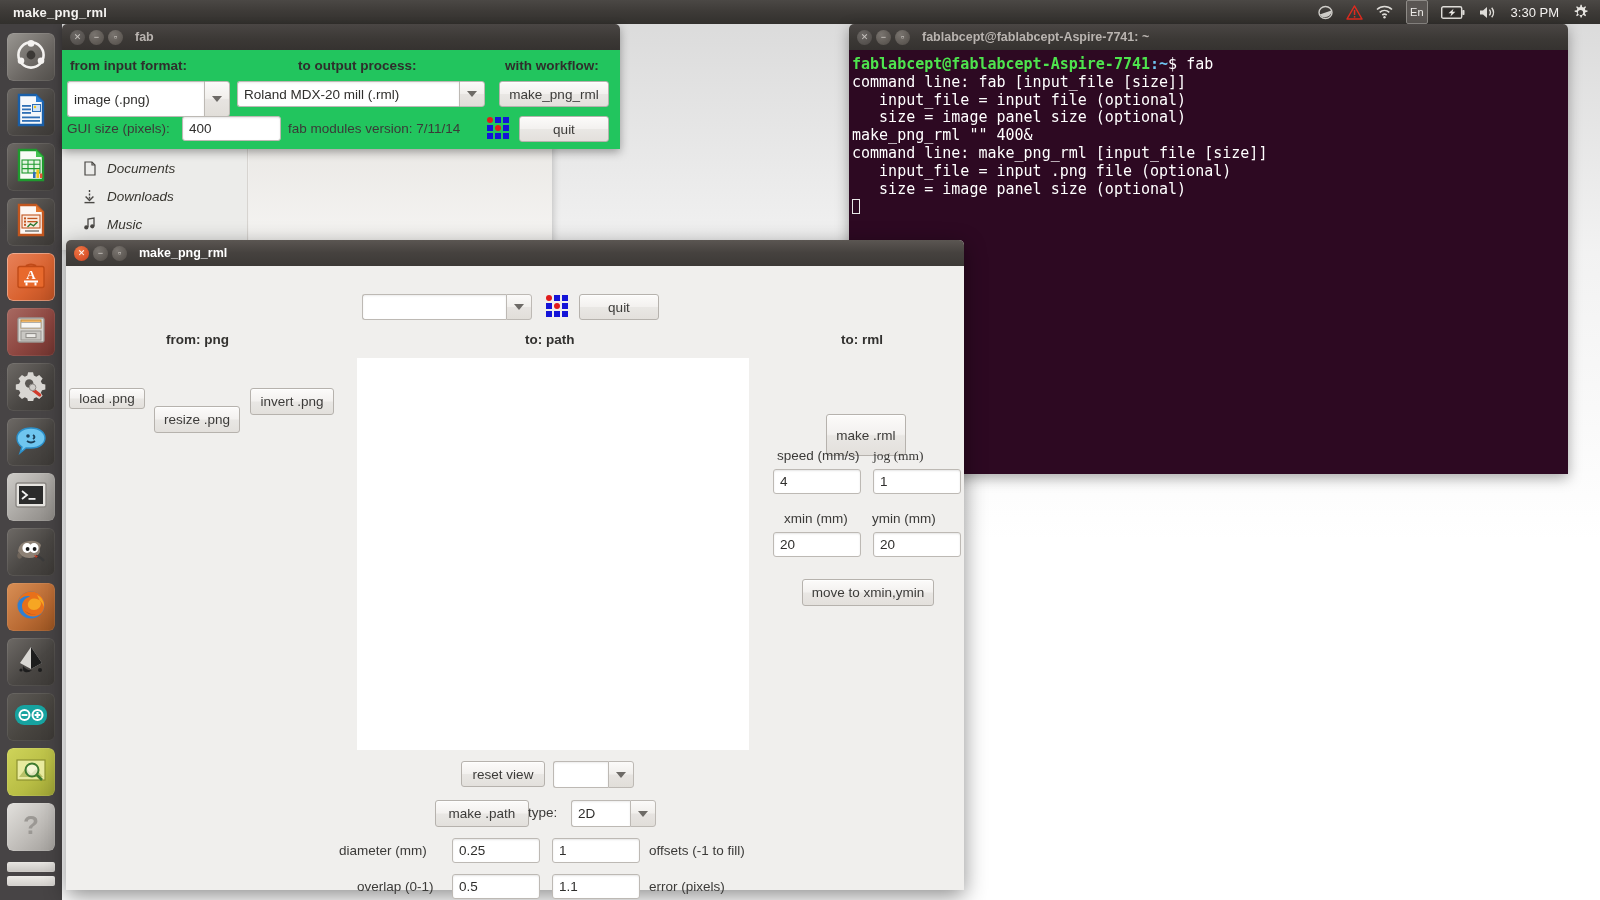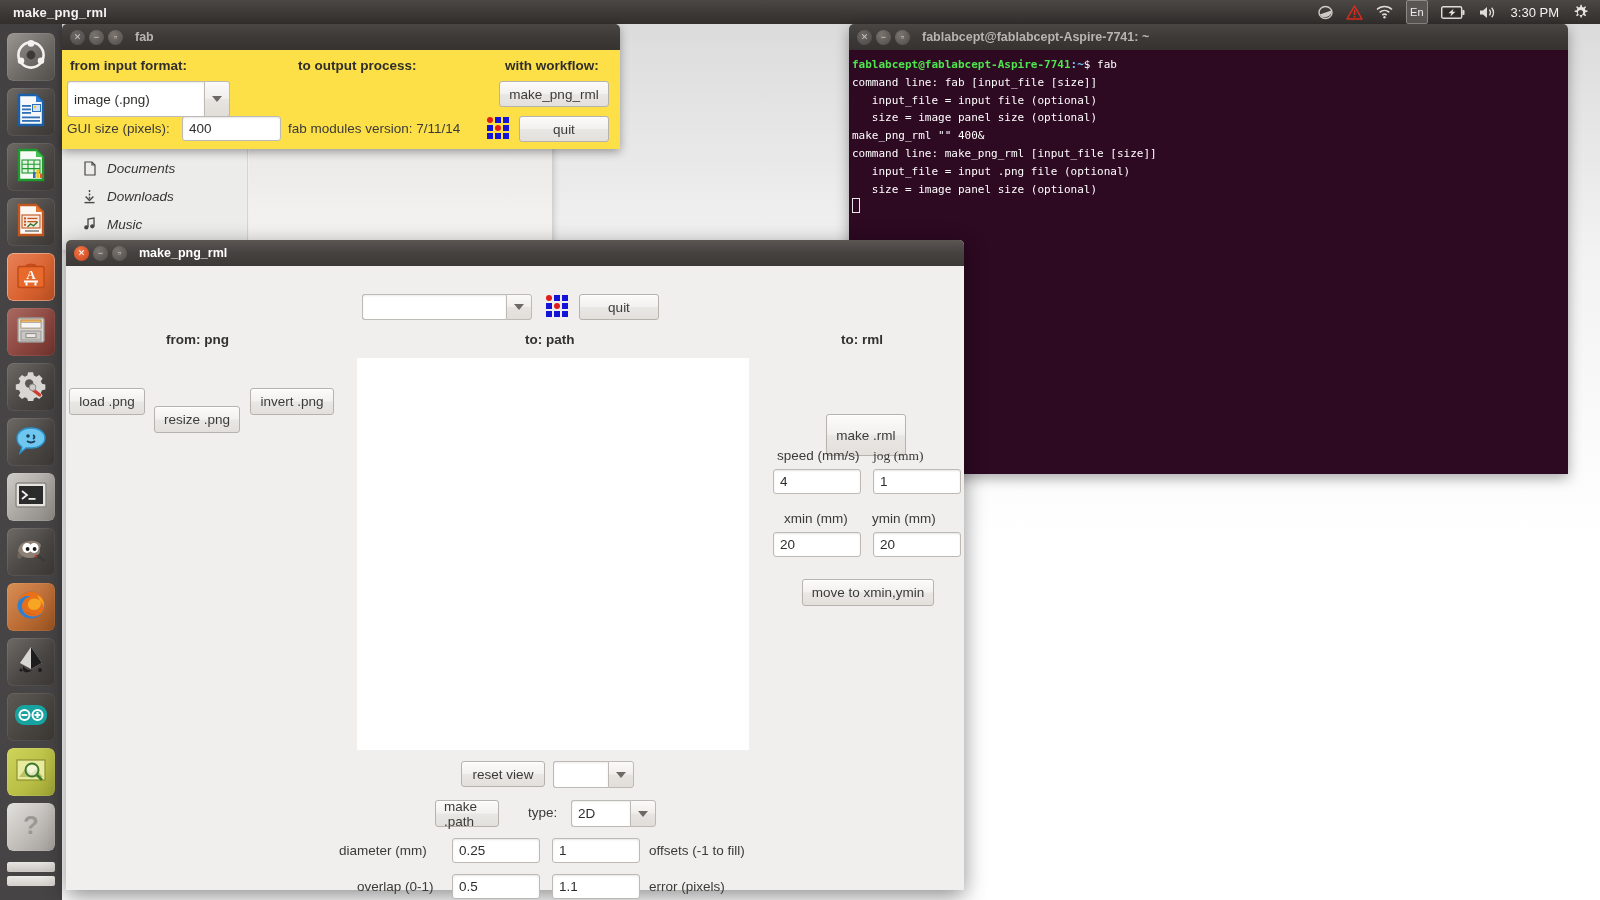--- a/index.html
+++ b/index.html
@@ -113,40 +113,40 @@
   .lbl-b { font-size:13.5px; color:#2f2e2c; font-weight:bold; }
 
   
   .fablogo { display:grid; grid-template-columns:repeat(3,6px); grid-template-rows:repeat(3,6px); gap:2px; }
   .fl-sq { width:6px; height:6px; background:#1414d8; }
   .fl-ci { width:6px; height:6px; background:#e01b1b; border-radius:50%; }
 
   
   #fab-window { left:62px; top:24px; width:558px; height:125px;
     box-shadow: 0 3px 10px rgba(0,0,0,.35); border-radius:5px 5px 0 0;}
-  #fab-body { position:relative; height:99px; background:#fde047; padding:0; }
+  #fab-body { position:relative; height:99px; background:#22c55e; padding:0; }
 
   
   #filechooser { left:62px; top:132px; width:490px; height:118px;
     background:#f0efed; box-shadow:0 2px 8px rgba(0,0,0,.25); overflow:hidden;}
   #fc-side { position:absolute; left:0; top:0; width:186px; height:118px; background:#ececea;
              border-right:1px solid #d7d4d0; }
   #fc-main { position:absolute; left:187px; top:0; right:0; height:118px;
              background:linear-gradient(180deg,#e9e7e4,#f6f5f3); }
   .fc-row { display:flex; align-items:center; gap:10px; height:28px; padding-left:20px; }
   .fc-ic { width:15px; height:17px; display:flex; align-items:center; justify-content:center; color:#4a4845; }
   .fc-lbl { font-size:13.5px; color:#37352f;font-style:italic; }
 
   
   #term-window { left:849px; top:24px; width:719px; height:450px;
     box-shadow:0 4px 14px rgba(0,0,0,.35); border-radius:5px 5px 0 0; }
   #term-body {
     height:424px; background:#2d0922; color:#ffffff;
     font-family:"DejaVu Sans Mono","Liberation Mono",monospace;
-    font-size:11px; line-height:17.8px;
+    font-size:15px; line-height:17.8px;
     padding:6px 0 0 3px; white-space:pre; overflow:hidden;
   }
   .t-prompt-user { color:#4ee44e; font-weight:bold; }
   .t-prompt-host { color:#6ec3f0; font-weight:bold; }
   .t-cursor { display:inline-block; width:8px; height:15px; border:1px solid #e8e8e8; vertical-align:-3px; }
 
   
   #mpr-window { left:66px; top:240px; width:898px; height:650px;
     box-shadow:0 6px 22px rgba(0,0,0,.45); border-radius:5px 5px 0 0; }
   #mpr-body { position:relative; height:624px; background:#f0efed; }
@@ -511,20 +511,26 @@
       <div class="lbl-b" style="position:absolute;left:236px;top:8px;">to output process:</div>
       <div class="lbl-b" style="position:absolute;left:443px;top:8px;">with workflow:</div>
 
       <div class="gcombo" style="position:absolute;left:5px;top:31px;width:163px;height:36px;">
         <div class="field">image (.png)</div>
         <div class="arrow">
             <span class="tri-down"></span>
           </div>
       </div>
 
+      <div class="gcombo" style="position:absolute;left:175px;top:31px;width:248px;height:26px;">
+        <div class="field">Roland MDX-20 mill (.rml)</div>
+        <div class="arrow">
+            <span class="tri-down"></span>
+          </div>
+      </div>
 
       <div class="gbtn" style="position:absolute;left:437px;top:31px;width:110px;height:26px;">make_png_rml</div>
 
       <div class="lbl" style="position:absolute;left:5px;top:71px;">GUI size (pixels):</div>
       <div class="gentry" style="position:absolute;left:120px;top:66px;width:99px;height:25px;">400</div>
       <div class="lbl" style="position:absolute;left:226px;top:71px;">fab modules version: 7/11/14</div>
 
       <div class="fablogo" style="position:absolute;left:425px;top:67px;">
         <span class="fl-ci"></span>
           <span class="fl-sq"></span>
@@ -581,21 +587,21 @@
       </div>
 
       <div class="gbtn" style="position:absolute;left:513px;top:28px;width:80px;height:26px;">quit</div>
 
       <div class="col-head" style="left:100px;top:66px;">from: png</div>
       <div class="col-head" style="left:459px;top:66px;">to: path</div>
       <div class="col-head" style="left:775px;top:66px;">to: rml</div>
 
       <div id="canvas"></div>
 
-      <div class="gbtn" style="position:absolute;left:3px;top:122px;width:76px;height:27px;">load .png</div>
+      <div class="gbtn" style="position:absolute;left:3px;top:122px;width:76px;height:21px;">load .png</div>
       <div class="gbtn" style="position:absolute;left:88px;top:140px;width:86px;height:27px;">resize .png</div>
       <div class="gbtn" style="position:absolute;left:184px;top:122px;width:84px;height:27px;">invert .png</div>
 
       <div class="gbtn" style="position:absolute;left:760px;top:148px;width:80px;height:42px;">make .rml</div>
       <div class="lbl" style="position:absolute;left:711px;top:182px;">speed (mm/s)</div>
       <div class="lbl" style="position:absolute;left:807px;top:182px;font-family:Liberation Serif, serif;">jog (mm)</div>
       <div class="gentry" style="position:absolute;left:707px;top:203px;width:88px;height:25px;">4</div>
       <div class="gentry" style="position:absolute;left:807px;top:203px;width:88px;height:25px;">1</div>
 
       <div class="lbl" style="position:absolute;left:718px;top:245px;">xmin (mm)</div>
@@ -606,21 +612,21 @@
       <div class="gbtn" style="position:absolute;left:736px;top:313px;width:132px;height:27px;">move to xmin,ymin</div>
 
       <div class="gbtn" style="position:absolute;left:395px;top:495px;width:84px;height:26px;">reset view</div>
       <div class="gcombo" style="position:absolute;left:487px;top:495px;width:81px;height:27px;">
         <div class="field"></div>
         <div class="arrow">
             <span class="tri-down"></span>
           </div>
       </div>
 
-      <div class="gbtn" style="position:absolute;left:369px;top:534px;width:64px;height:27px;">make .path</div>
+      <div class="gbtn" style="position:absolute;left:369px;top:534px;width:94px;height:27px;text-align:center;">make .path</div>
       <div class="lbl" style="position:absolute;left:462px;top:539px;">type:</div>
       <div class="gcombo" style="position:absolute;left:505px;top:534px;width:85px;height:27px;">
         <div class="field">2D</div>
         <div class="arrow">
             <span class="tri-down"></span>
           </div>
       </div>
 
       <div class="lbl" style="position:absolute;left:273px;top:577px;">diameter (mm)</div>
       <div class="gentry" style="position:absolute;left:386px;top:572px;width:88px;height:25px;">0.25</div>

